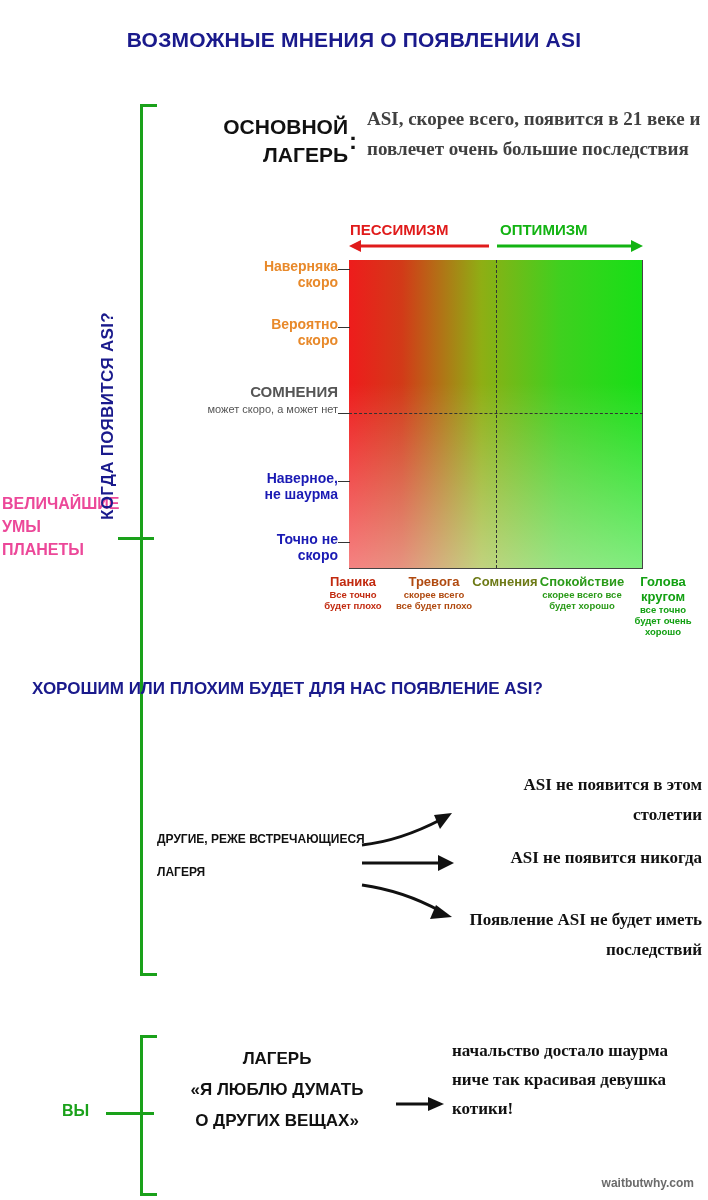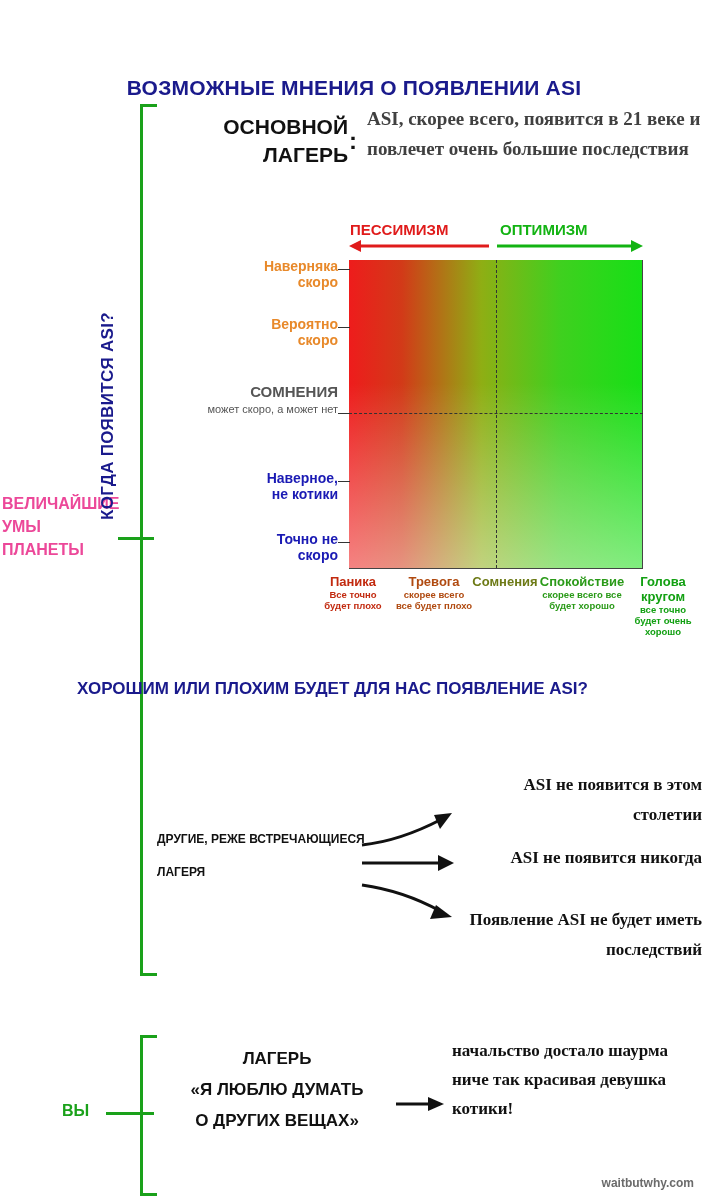--- a/index.html
+++ b/index.html
@@ -3,21 +3,21 @@
 <meta charset="utf-8">
 <style>
   html,body{margin:0;padding:0;}
   body{
     width:708px;height:1200px;background:#ffffff;
     font-family:"Liberation Sans", sans-serif;
     position:relative;overflow:hidden;
   }
   .title{
     position:absolute;top:28px;left:0;width:708px;text-align:center;
-    color:#1a1a8c;font-weight:bold;font-size:21px;letter-spacing:.2px;margin-top:48px;
+    color:#1a1a8c;font-weight:bold;font-size:21px;letter-spacing:.2px;
   }
   
   .bracket{position:absolute;border:3px solid #1aa11a;border-right:none;}
   .bracket-main{left:140px;top:104px;width:14px;height:866px;}
   .bracket-you{left:140px;top:1035px;width:14px;height:155px;}
   .tick{position:absolute;background:#1aa11a;height:3px;}
   .tick-main{left:118px;top:537px;width:36px;}
   .tick-you{left:106px;top:1112px;width:48px;}
 
   .greatminds{
@@ -80,22 +80,22 @@
   .y3{top:470px;color:#1a1ab4;font-size:14px;}
   .y4{top:531px;color:#1a1ab4;font-size:14px;}
 
   
   .xcol{position:absolute;top:574px;text-align:center;}
   .xcol .hd{font-weight:bold;font-size:13px;display:block;line-height:15px;}
   .xcol .sb{font-weight:bold;font-size:9.5px;display:block;line-height:11px;}
 
   
   .question{
-    position:absolute;left:0;top:672px;width:665px;text-align:center;
-    color:#1a1a8c;font-weight:bold;font-size:17px;line-height:34px;
+    position:absolute;left:0;top:672px;width:665px;text-align:left;
+    color:#1a1a8c;font-weight:bold;font-size:17px;line-height:34px;padding-left:32px;
   }
 
   
   .othercamp{
     position:absolute;left:150px;top:823px;width:210px;
     color:#111;font-weight:bold;font-size:12px;line-height:33px;margin-left:7px;
   }
   .oc-item{
     position:absolute;left:452px;color:#111;font-weight:bold;font-size:17px;line-height:30px;
     font-family:"Liberation Serif", serif;width:250px;text-align:right;
@@ -172,21 +172,21 @@
 <div class="ylab y1" style="left:158px;">
   <span class="l1">Вероятно</span>
   <span class="l2">скоро</span>
 </div>
 <div class="ylab y2" style="left:158px;">
   <span class="l1">СОМНЕНИЯ</span>
 </div>
 <div class="y2sub" style="left:158px;">может скоро, а может нет</div>
 <div class="ylab y3" style="left:158px;">
   <span class="l1">Наверное,</span>
-  <span class="l2">не котики</span>
+  <span class="l2">не шаурма</span>
 </div>
 <div class="ylab y4" style="left:158px;">
   <span class="l1">Точно не</span>
   <span class="l2">скоро</span>
 </div>
 
 <div class="xcol" style="left:315px;width:76px;">
   <span class="hd" style="color:#c22a0f">Паника</span>
   <span class="sb" style="color:#c22a0f">Все точно будет плохо</span>
 </div>

